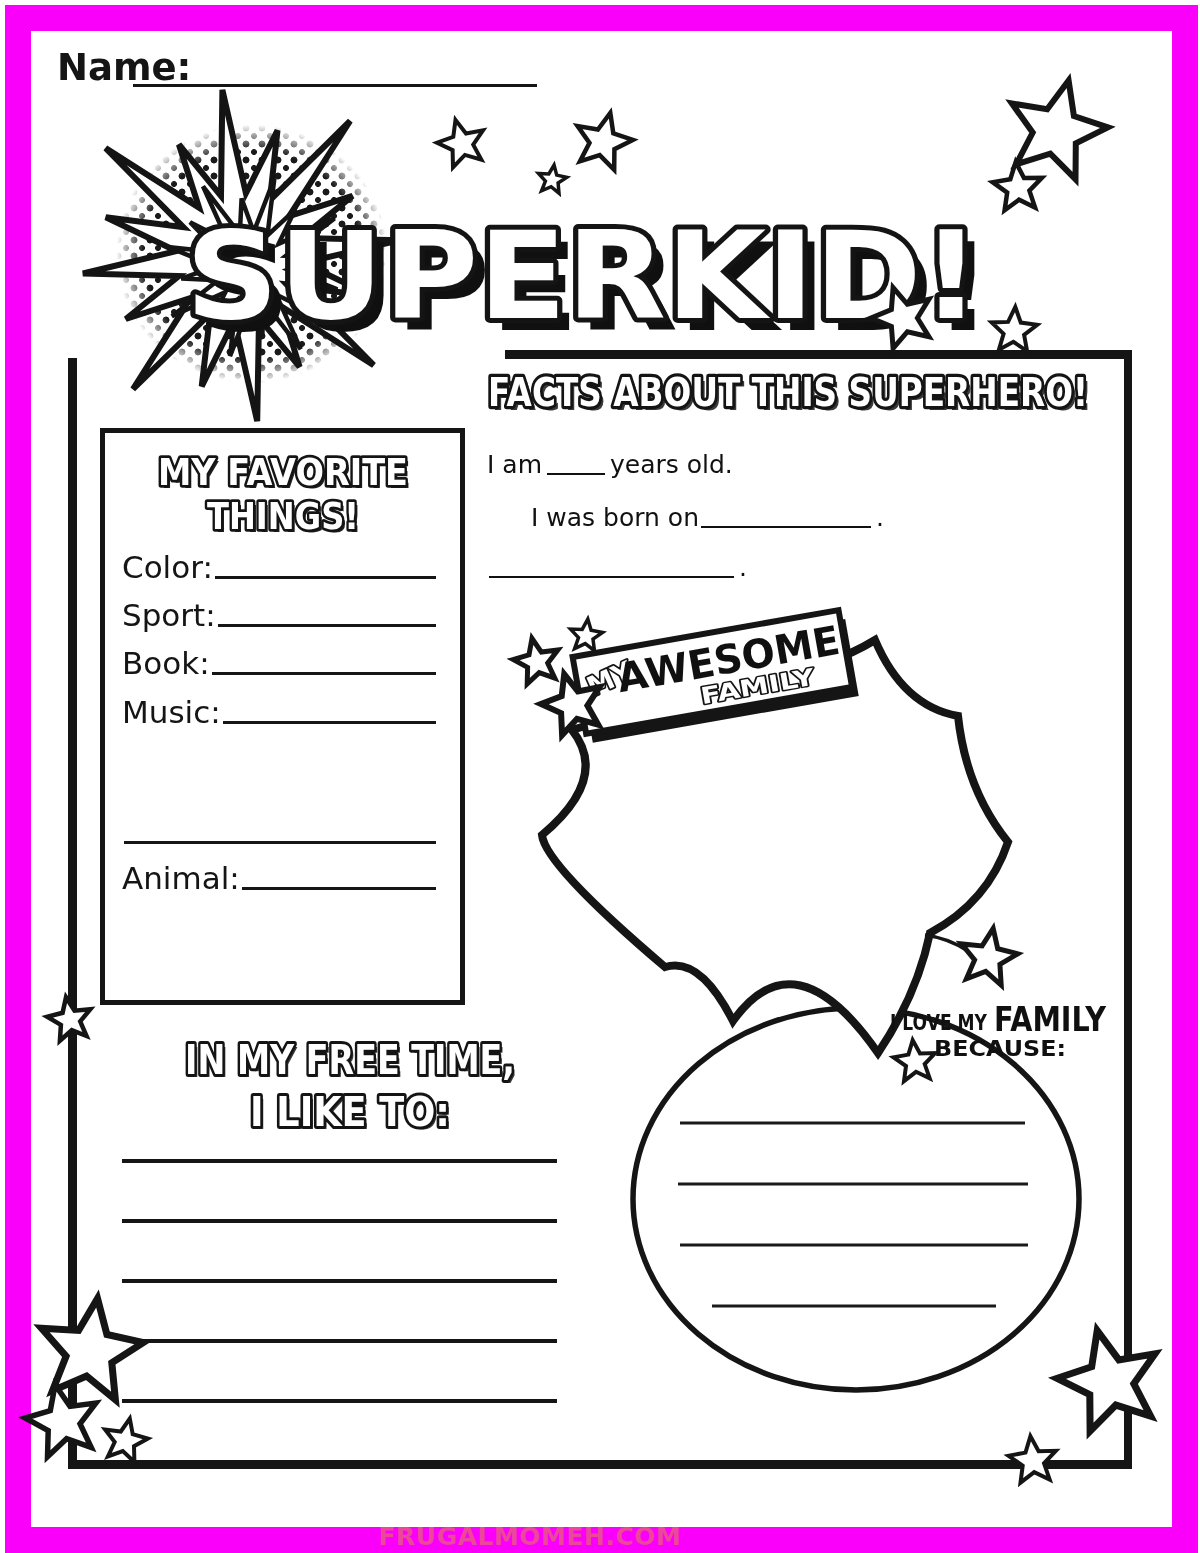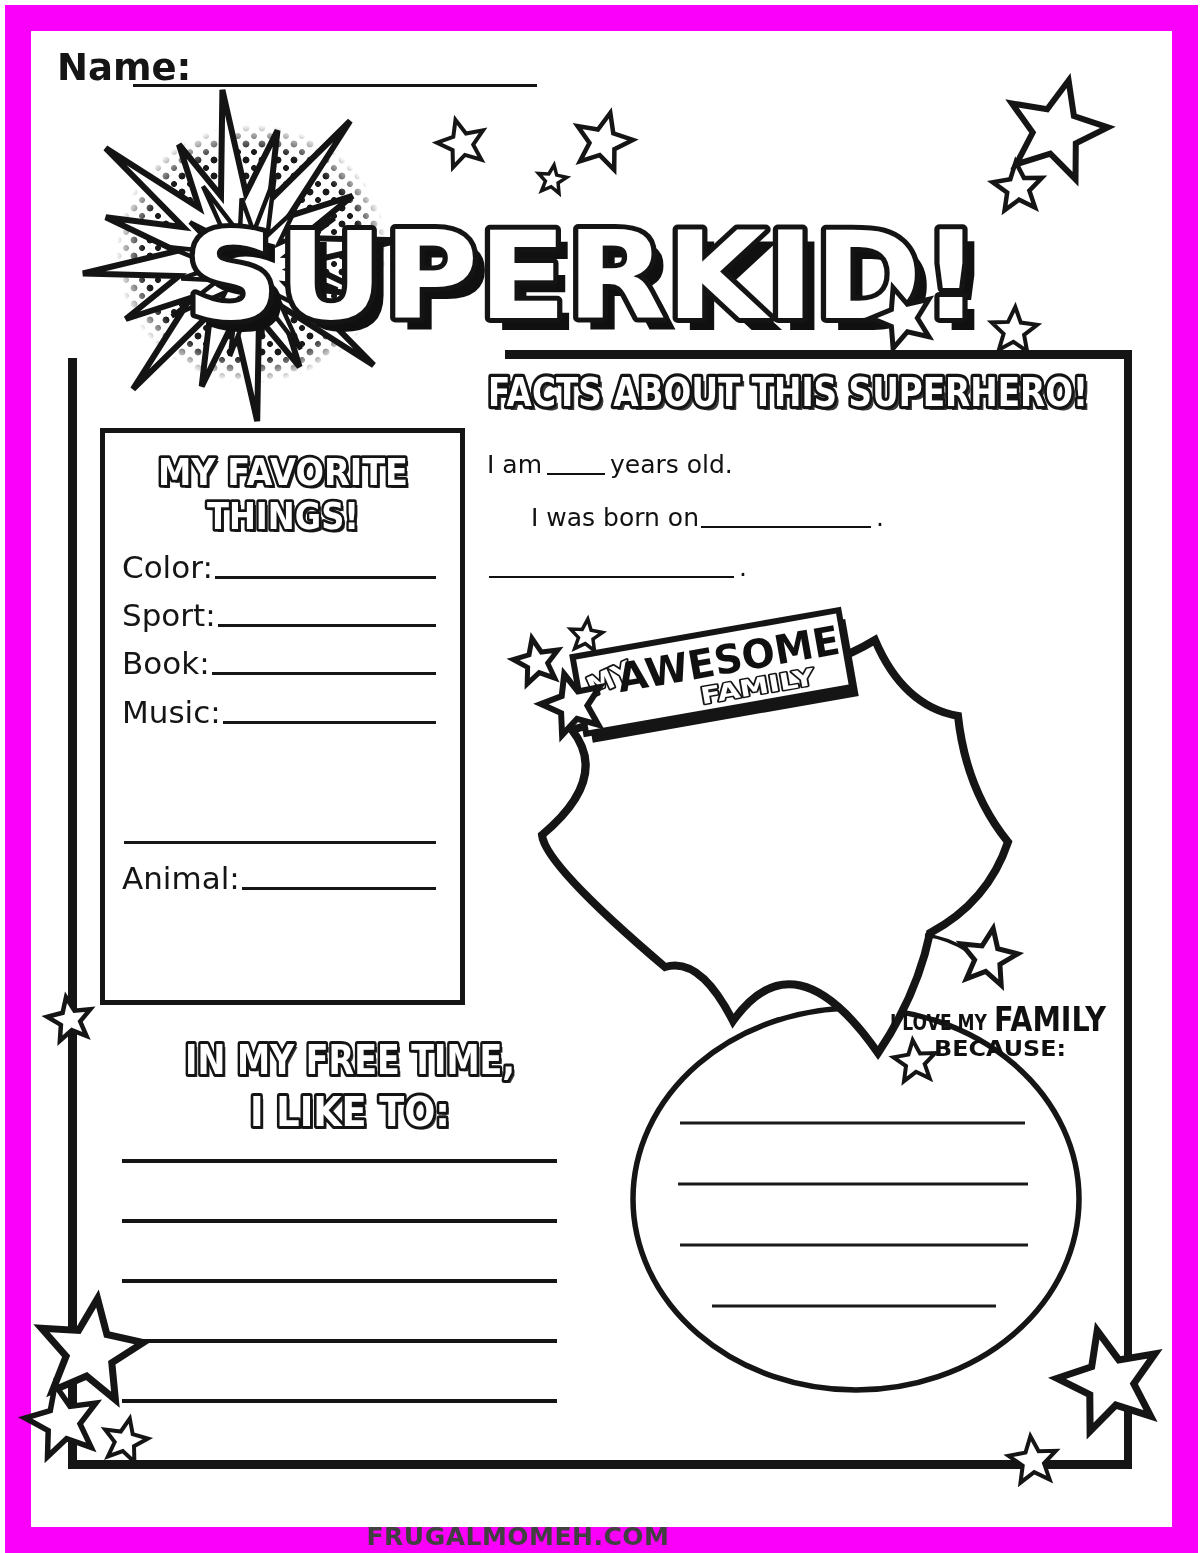--- a/index.html
+++ b/index.html
@@ -5,23 +5,23 @@
   html,body{margin:0;padding:0;}
   body{
     width:1200px;height:1553px;position:relative;background:#ffffff;
     font-family:"DejaVu Sans",sans-serif;color:#151515;overflow:hidden;
   }
   .magenta-frame{
     position:absolute;left:5px;top:5px;right:2px;bottom:0;
     border:26px solid #fa00fa;pointer-events:none;z-index:40;
   }
   .footer-bar-text{
-    position:absolute;left:4px;width:1028px;top:1520px;height:33px;line-height:34px;
+    position:absolute;left:16px;width:1028px;top:1520px;height:33px;line-height:34px;
     text-align:center;font-size:25px;font-weight:bold;letter-spacing:.5px;
-    color:#404040;z-index:45;
+    color:#ec4899;z-index:45;
   }
   
   .name-label{position:absolute;left:57px;top:46px;font-size:37px;font-weight:bold;z-index:6;text-align:center;}
   .name-line{position:absolute;left:133px;top:84px;width:404px;height:3px;background:#151515;z-index:6;}
   
   .halftone{
     position:absolute;left:78px;top:88px;width:348px;height:332px;border-radius:50%;
     background-image:
       radial-gradient(#1a1a1a 3.1px, transparent 3.8px),
       radial-gradient(#1a1a1a 2.6px, transparent 3.3px);

